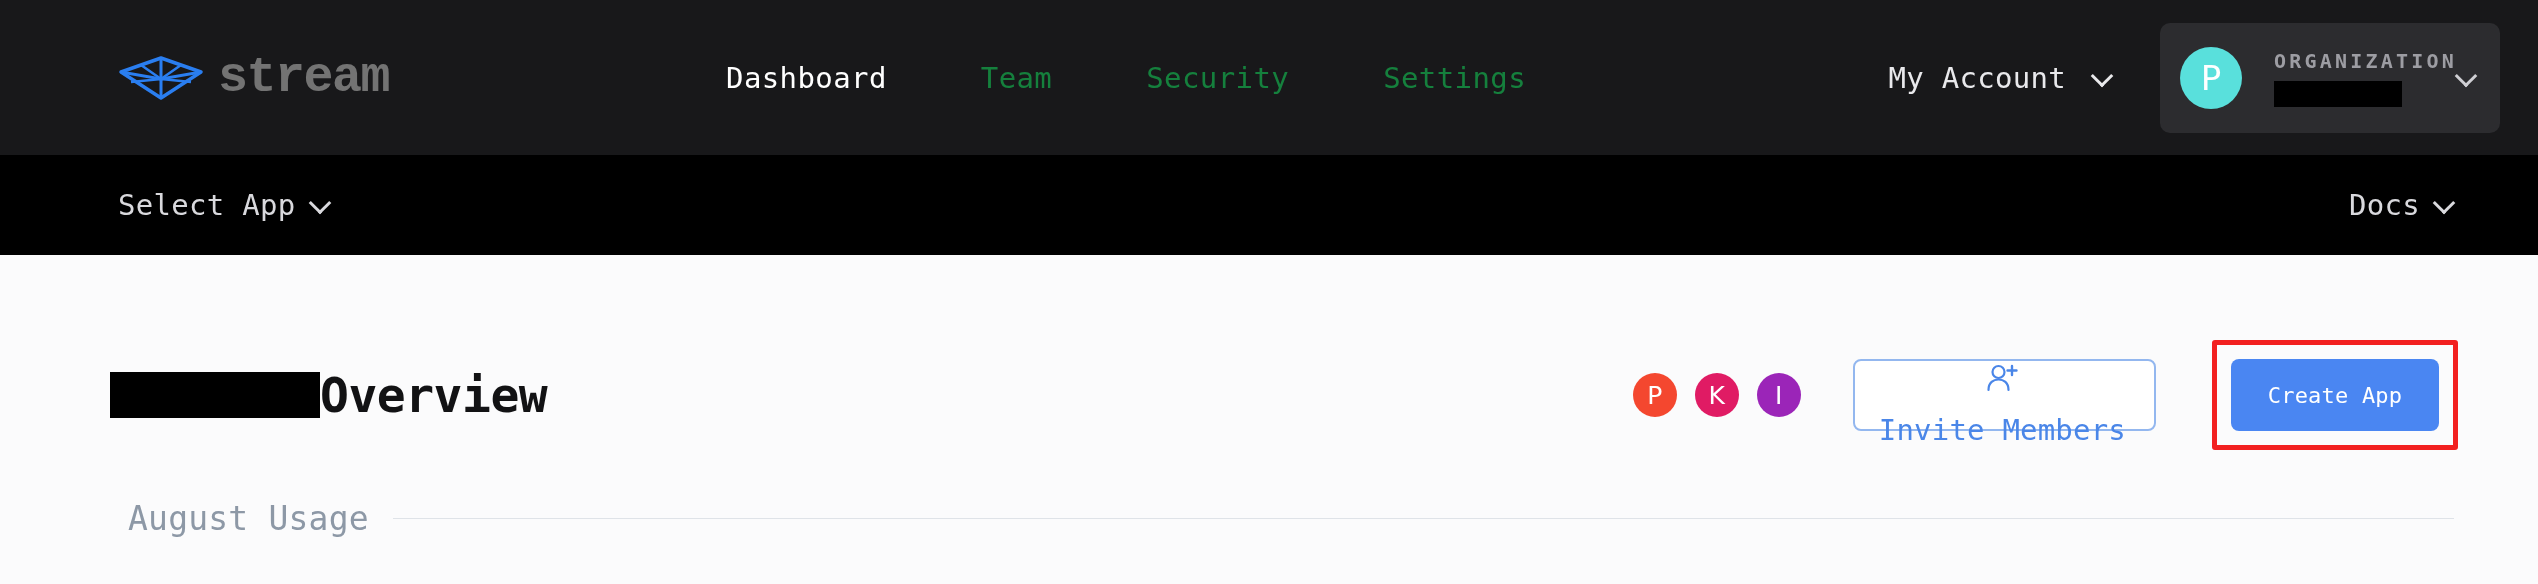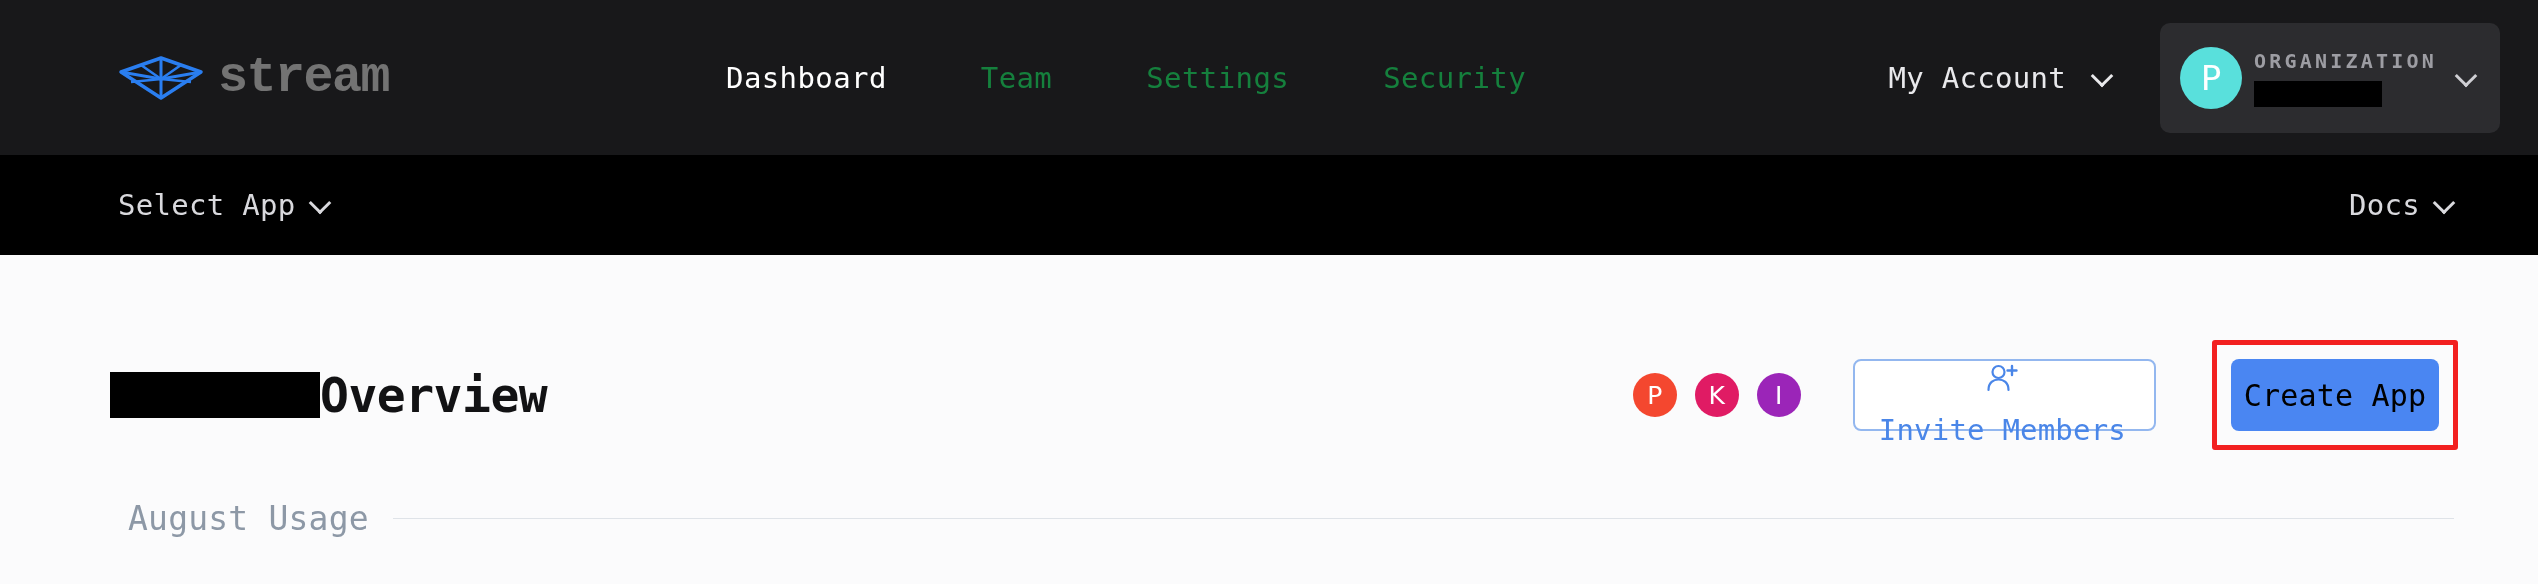--- a/index.html
+++ b/index.html
@@ -123,21 +123,21 @@
     font-family: "DejaVu Sans", "Liberation Sans", sans-serif;
     font-size: 34px;
     font-weight: 400;
     display: flex;
     align-items: center;
     justify-content: center;
     flex: none;
   }
 
   .org-text {
-    margin-left: 12px;
+    margin-left: 32px;
     display: flex;
     flex-direction: column;
     justify-content: center;
     gap: 8px;
   }
   .org-label {
     color: #9d9da3;
     font-size: 20px;
     letter-spacing: 3.2px;
     font-weight: 700;
@@ -277,23 +277,23 @@
     padding: 14px;
     border: 5px solid #f22020;
     border-radius: 3px;
   }
   .create-btn {
     height: 72px;
     min-width: 208px;
     background: #4a86f2;
     border: none;
     border-radius: 8px;
-    color: #000000;
+    color: #ffffff;
     font-family: "DejaVu Sans Mono", "Liberation Mono", monospace;
-    font-size: 30px;
+    font-size: 22px;
     letter-spacing: 0.2px;
     cursor: pointer;
     display: flex;
     align-items: center;
     justify-content: center;
   }
 
   
   .usage-row {
     position: absolute;
@@ -331,22 +331,22 @@
         <path d="M23 11 L43 25 L63 11" stroke="#2a7ef0" stroke-width="2.6"></path>
         <path d="M13 28 L43 25 L73 28" stroke="#2a7ef0" stroke-width="2.6"></path>
       </svg>
     </span>
     <span class="brand-word">stream</span>
   </div>
 
   <nav class="mainnav">
     <span class="navitem active">Dashboard</span>
     <span class="navitem">Team</span>
+    <span class="navitem">Security</span>
     <span class="navitem">Settings</span>
-    <span class="navitem">Security</span>
   </nav>
 
   <div class="right-cluster">
 
     <div class="myaccount">
       <span>My Account</span>
       <span class="chev"></span>
     </div>
 
     <div class="orgcard">

